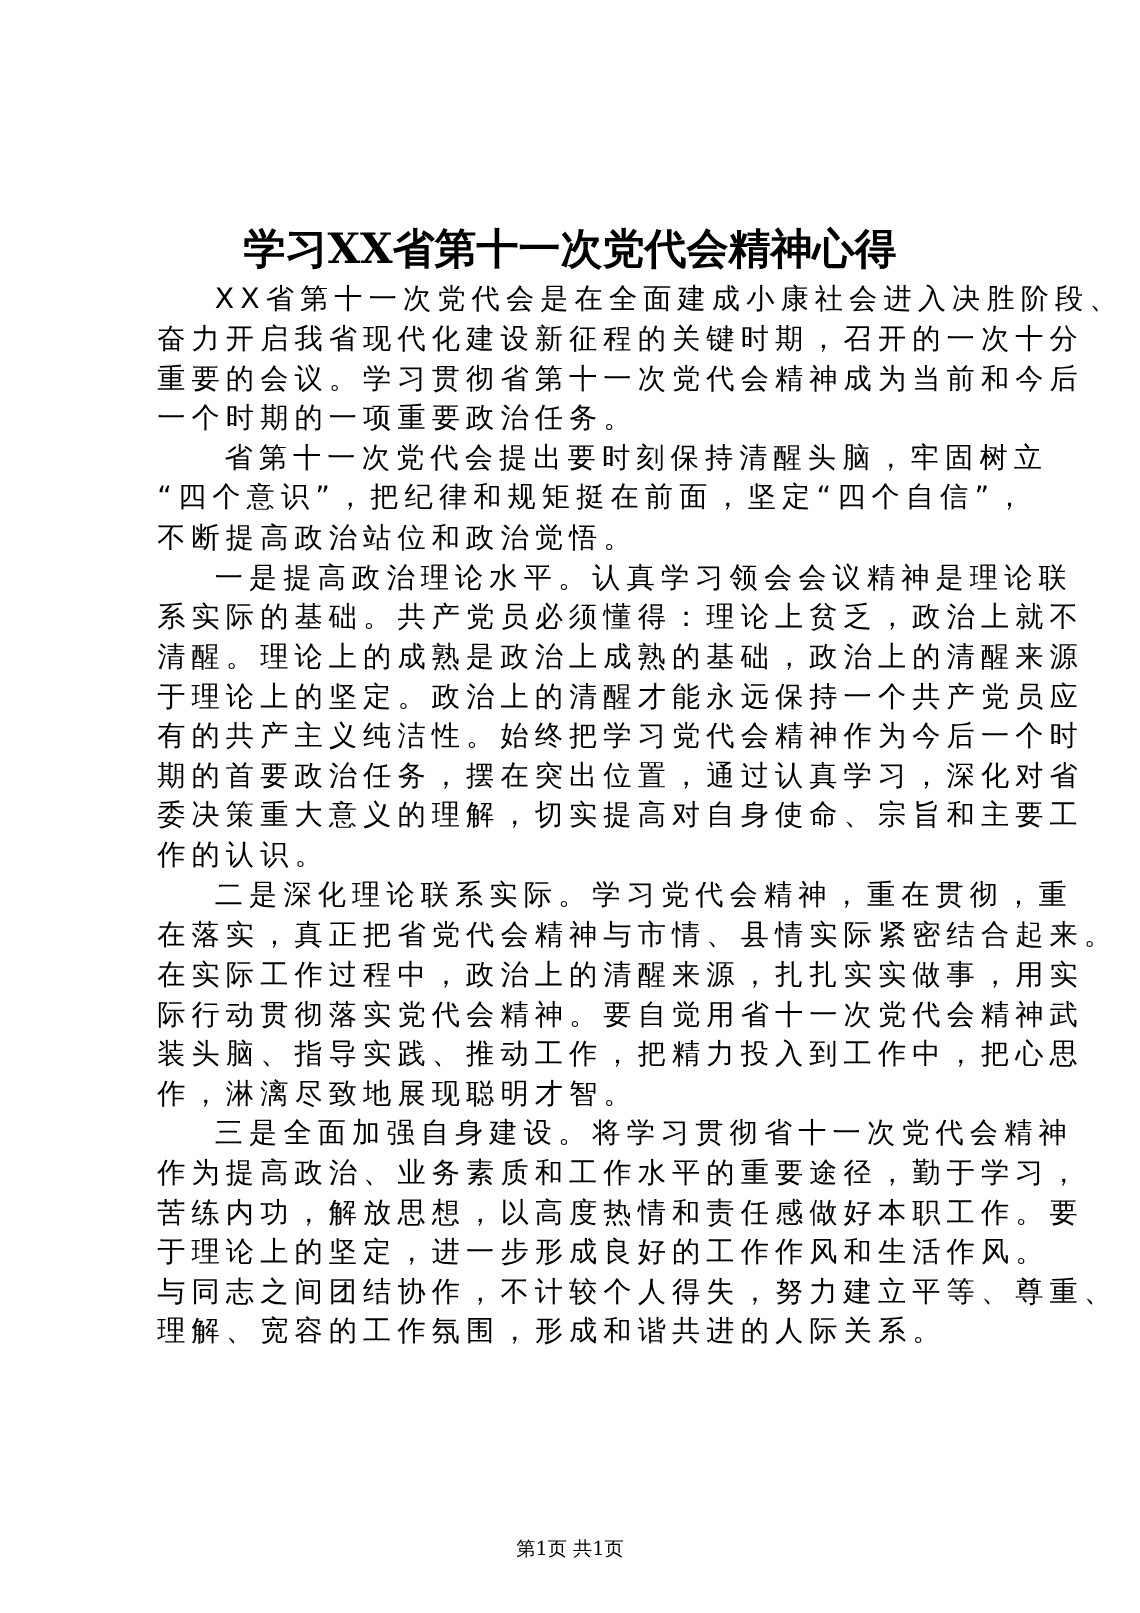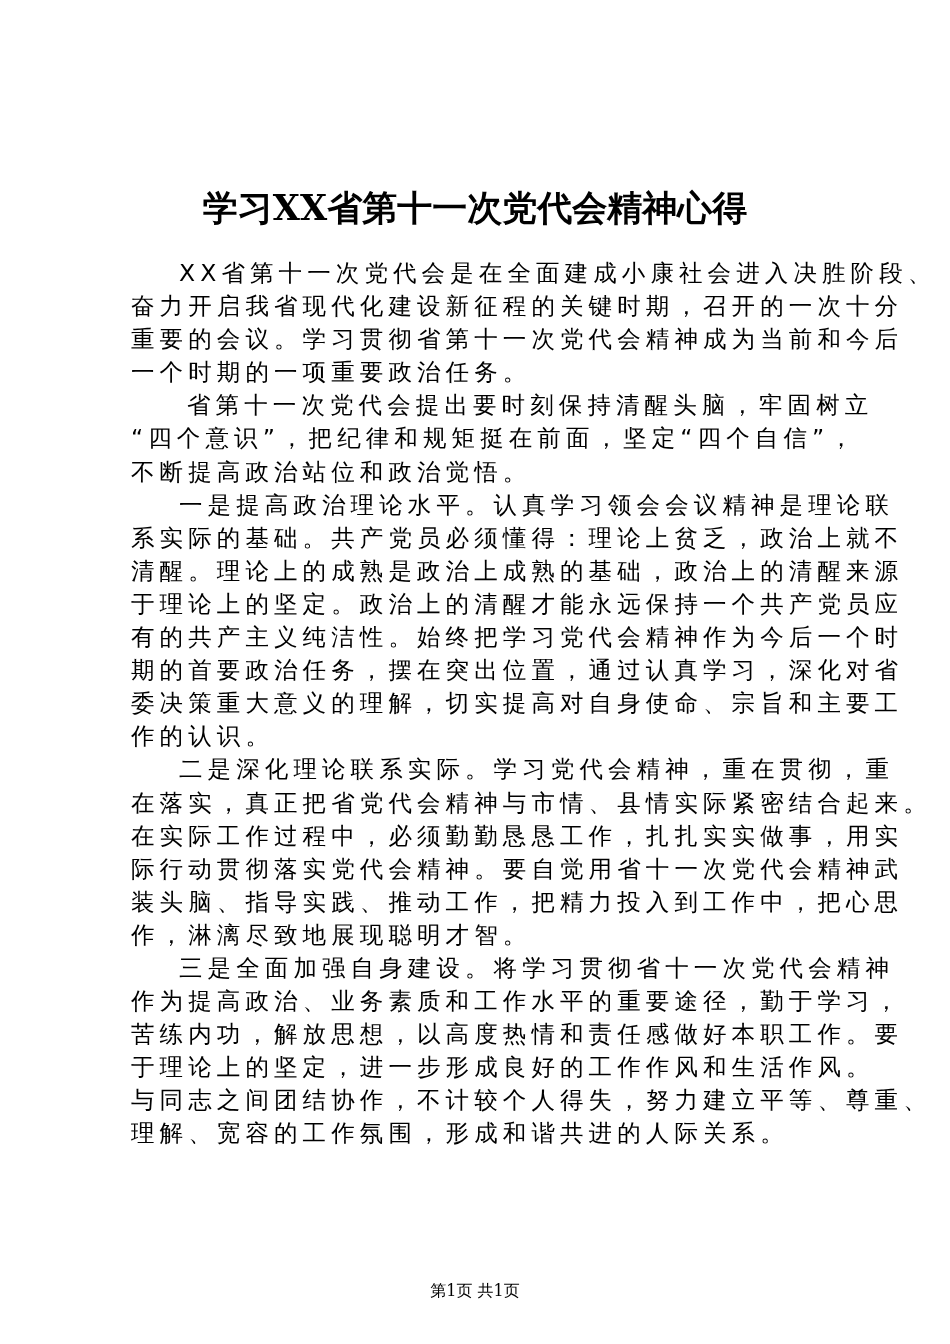--- a/index.html
+++ b/index.html
@@ -32,21 +32,20 @@
       font-size: 35px;
       line-height: 50px;
       letter-spacing: 0px;
       white-space: nowrap;
     }
     .body {
       position: absolute;
       left: 131px;
       top: 233px;
       width: 720px;
-      margin-top: 24px;
     }
     .line {
       display: block;
       height: 33.1px;
       line-height: 33.1px;
       font-size: 23.5px;
       letter-spacing: 5.1px;
       white-space: nowrap;
       font-family: "DejaVu Sans", sans-serif;
     }
@@ -93,21 +92,21 @@
       <span class="line">于理论上的坚定。政治上的清醒才能永远保持一个共产党员应</span>
       <span class="line">有的共产主义纯洁性。始终把学习党代会精神作为今后一个时</span>
       <span class="line">期的首要政治任务，摆在突出位置，通过认真学习，深化对省</span>
       <span class="line">委决策重大意义的理解，切实提高对自身使命、宗旨和主要工</span>
       <span class="line">作的认识。</span>
     </div>
 
     <div>
       <span class="line indent">二是深化理论联系实际。学习党代会精神，重在贯彻，重</span>
       <span class="line">在落实，真正把省党代会精神与市情、县情实际紧密结合起来。</span>
-      <span class="line">在实际工作过程中，必须勤勤恳恳工作，扎扎实实做事，用实</span>
+      <span class="line">在实际工作过程中，政治上的清醒来源，扎扎实实做事，用实</span>
       <span class="line">际行动贯彻落实党代会精神。要自觉用省十一次党代会精神武</span>
       <span class="line">装头脑、指导实践、推动工作，把精力投入到工作中，把心思</span>
       <span class="line">作，淋漓尽致地展现聪明才智。</span>
     </div>
 
     <div>
       <span class="line indent">三是全面加强自身建设。将学习贯彻省十一次党代会精神</span>
       <span class="line">作为提高政治、业务素质和工作水平的重要途径，勤于学习，</span>
       <span class="line">苦练内功，解放思想，以高度热情和责任感做好本职工作。要</span>
       <span class="line">于理论上的坚定，进一步形成良好的工作作风和生活作风。</span>

